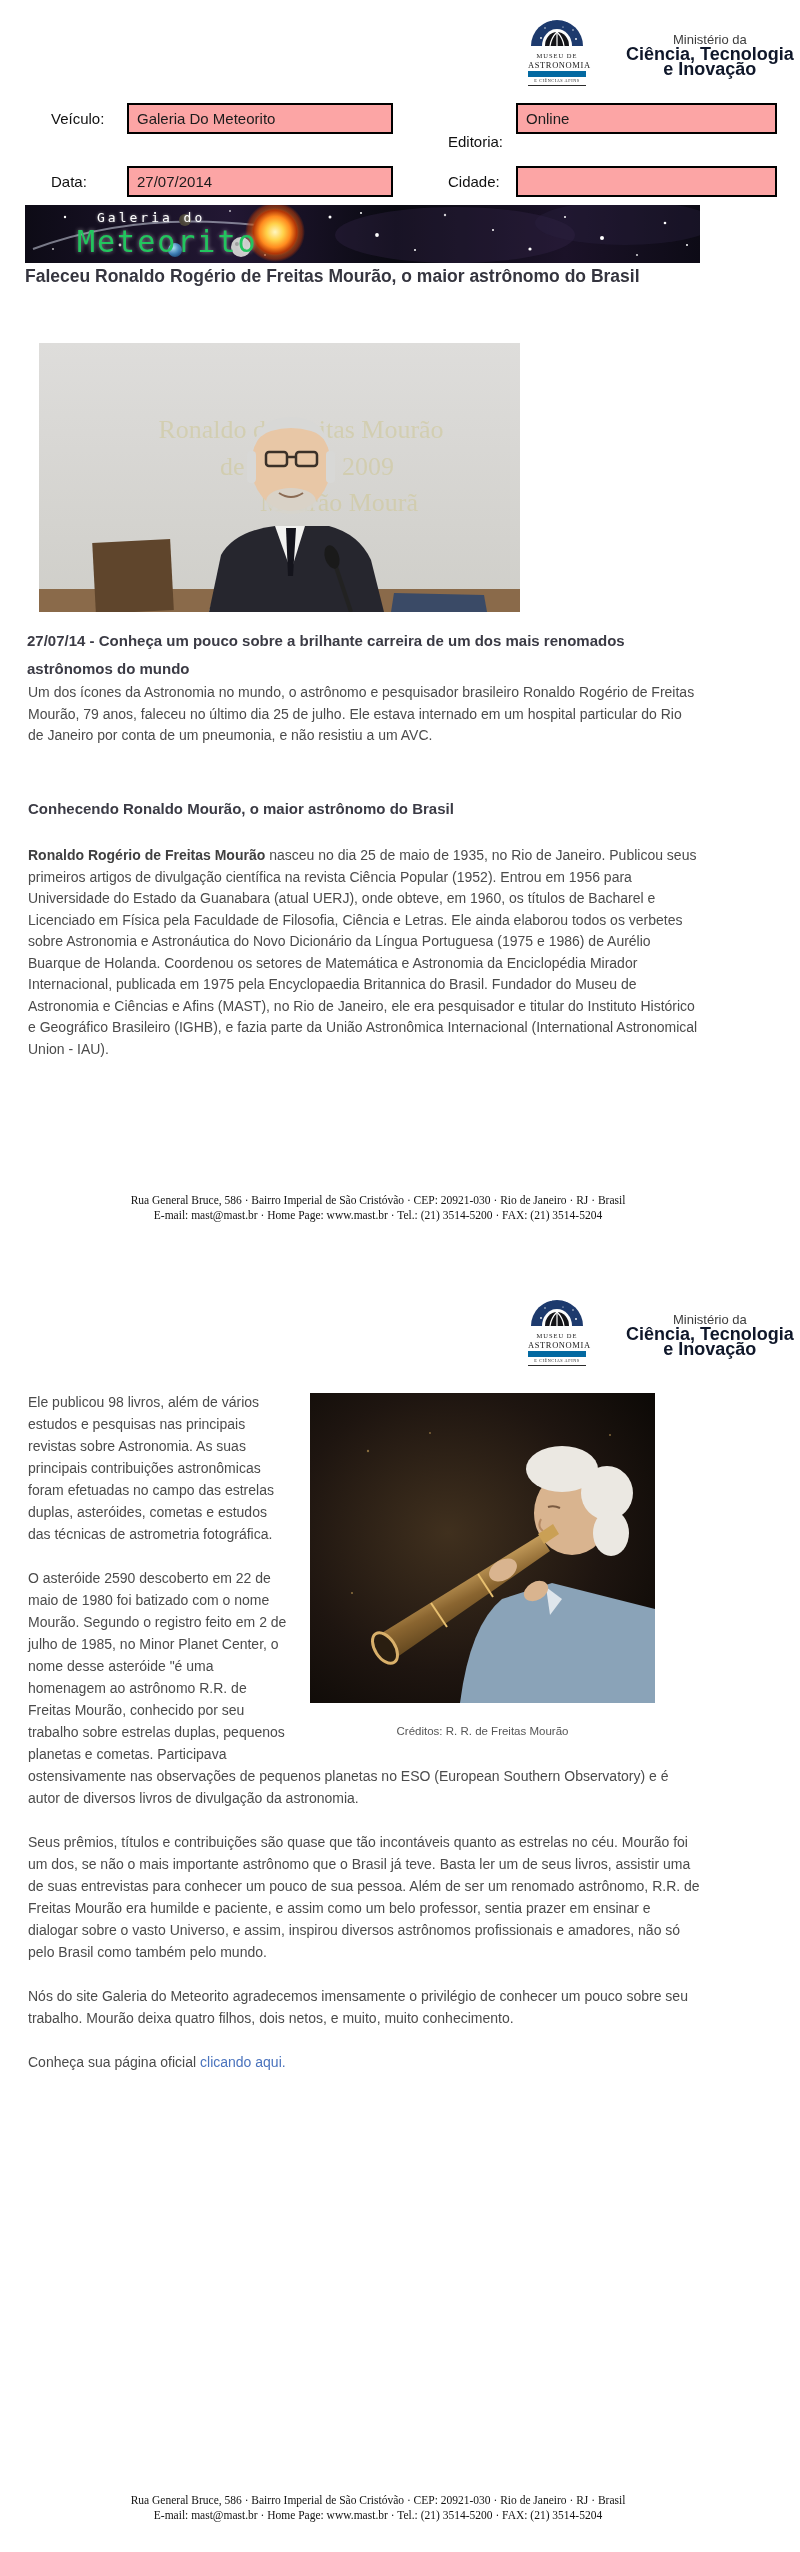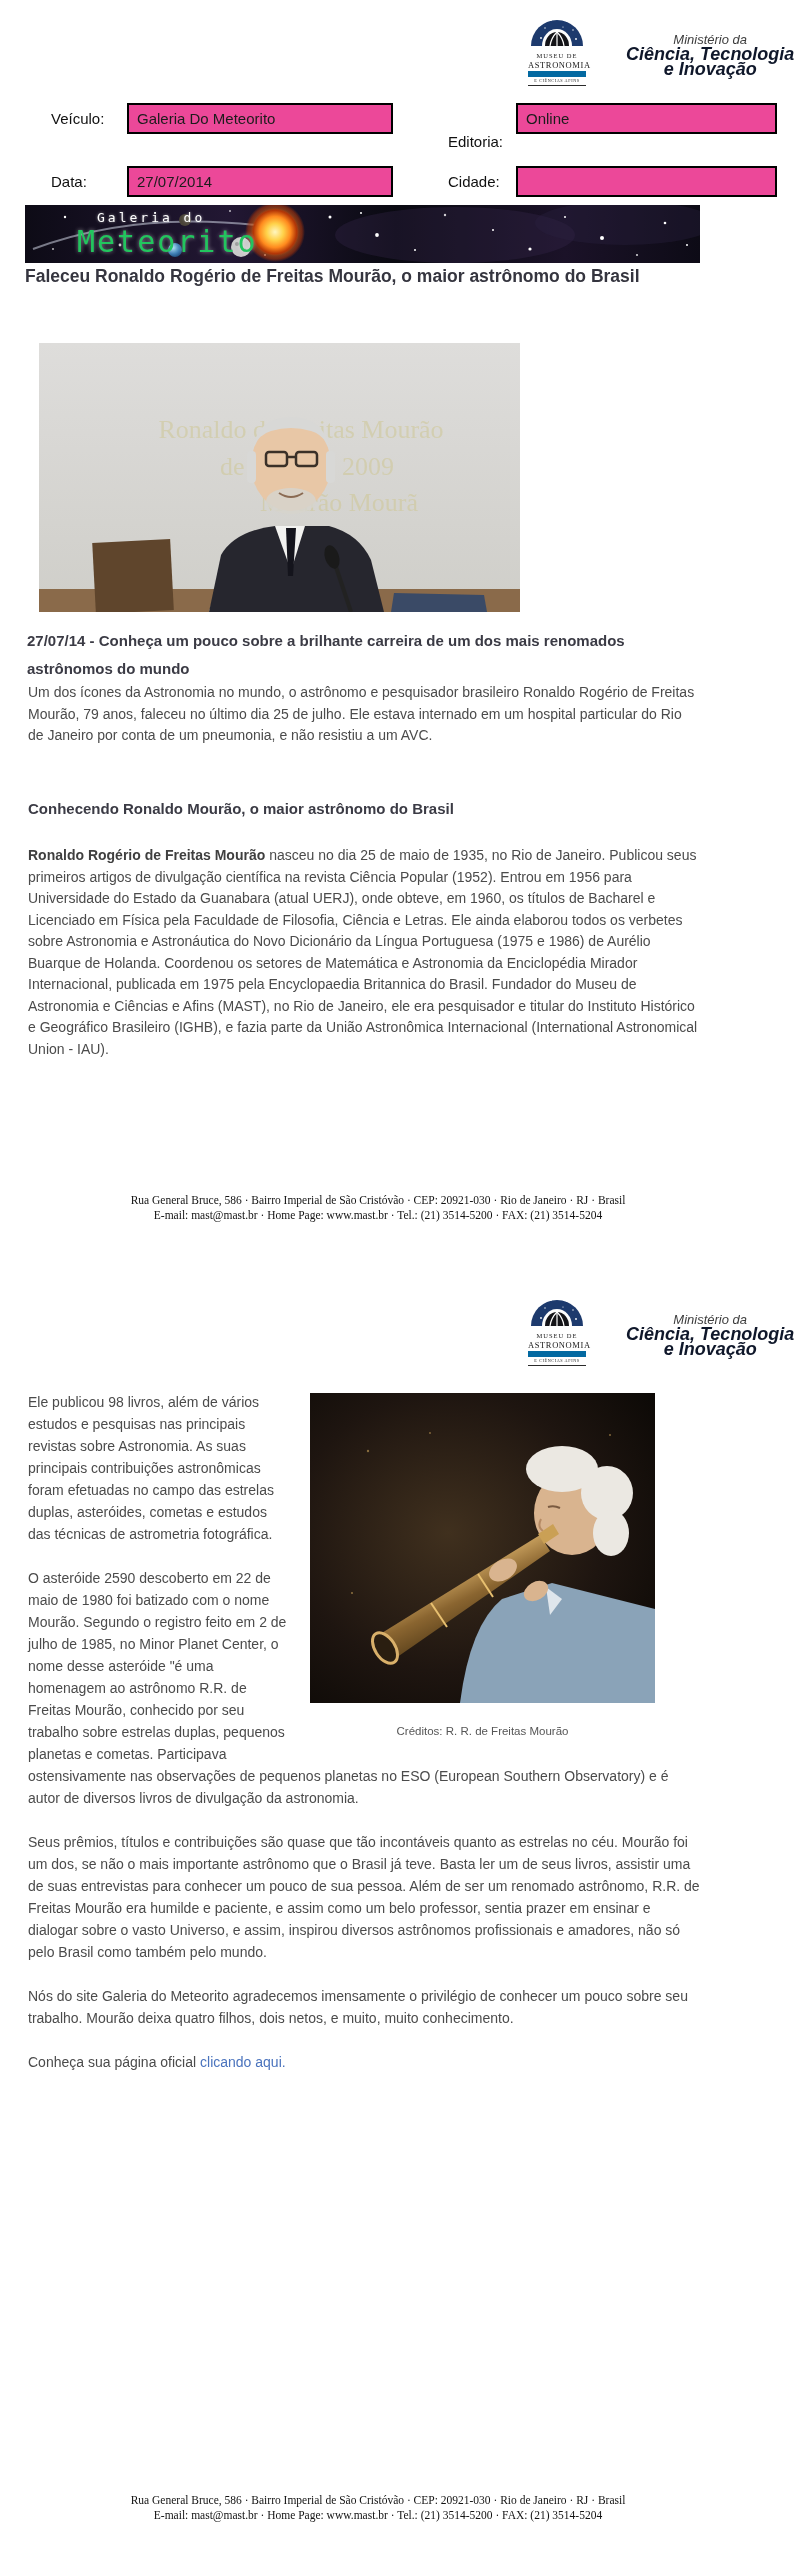--- a/index.html
+++ b/index.html
@@ -8,31 +8,31 @@
           font-family:"Liberation Sans",sans-serif;}
 
   
   .page-header{position:absolute;left:528px;display:flex;align-items:flex-start;gap:40px;}
   .hdr-logo{width:58px;text-align:center;}
   .logo-l1{font:6.5px/8px "Liberation Serif",serif;letter-spacing:1px;color:#1a1a1a;margin-top:2px;}
   .logo-l2{font:8.5px/10px "Liberation Serif",serif;letter-spacing:.6px;color:#1a1a1a;
            border-bottom:6px solid #0369a1;padding-bottom:1px;}
   .logo-l3{font:4.2px/7px "Liberation Serif",serif;letter-spacing:.6px;color:#1a1a1a;
            border-bottom:1px solid #2a2a2a;padding-bottom:1px;}
-  .hdr-ministry{text-align:center;padding-top:24px;min-width:132px;font-style:italic;}
+  .hdr-ministry{text-align:center;padding-top:24px;min-width:132px;}
   .min-l1{font-size:13px;line-height:15px;color:#3d3d3d;}
   .min-l2{font-size:18px;line-height:15px;font-weight:bold;color:#0f172a;}
 
   
   .lbl{position:absolute;font-size:15px;color:#101010;}
   #lbl-veiculo{left:51px;top:110px;}
   #lbl-editoria{left:448px;top:110px;margin-top:23px;}
   #lbl-data{left:51px;top:173px;}
   #lbl-cidade{left:448px;top:173px;}
-  .formbox{position:absolute;box-sizing:border-box;height:31px;border:2px solid #000;background:#ec4899;
+  .formbox{position:absolute;box-sizing:border-box;height:31px;border:2px solid #000;background:#fca5a5;
            font:15px "Liberation Sans",sans-serif;color:#1c1c1c;padding:0 8px;outline:none;}
   #box-veiculo{left:127px;top:103px;width:266px;}
   #box-editoria{left:516px;top:103px;width:261px;}
   #box-data{left:127px;top:166px;width:266px;}
   #box-cidade{left:516px;top:166px;width:261px;}
 
   
   #banner{position:absolute;left:25px;top:205px;width:675px;height:58px;overflow:hidden;
           background:#0d0b16;}
   #banner svg{position:absolute;left:0;top:0;}

